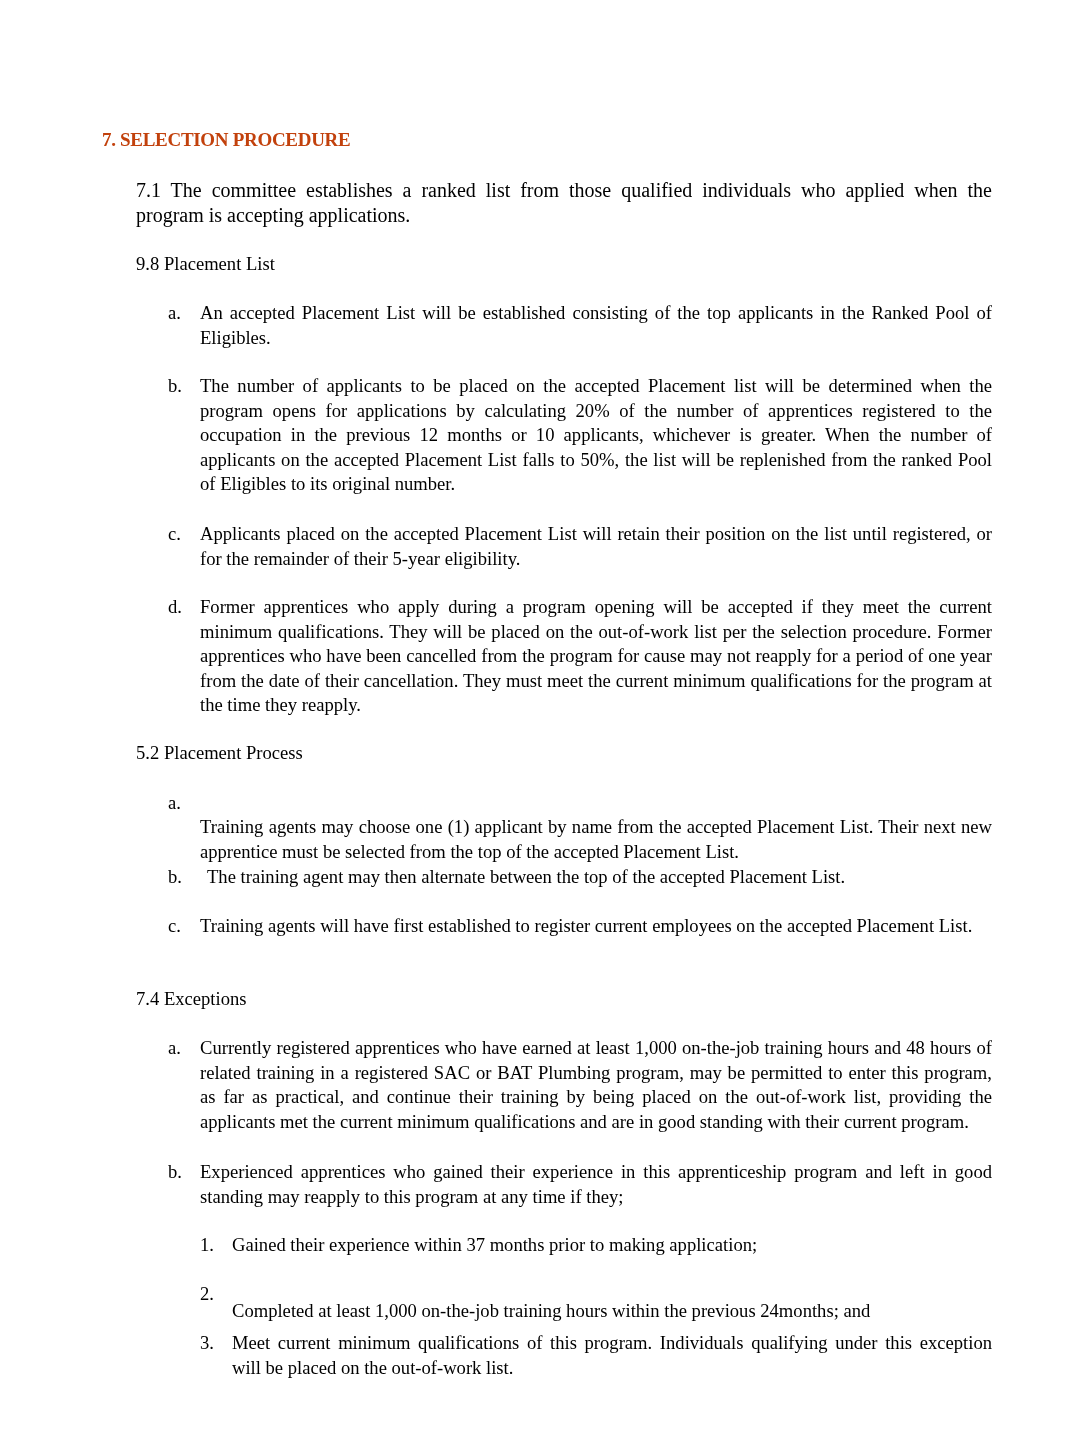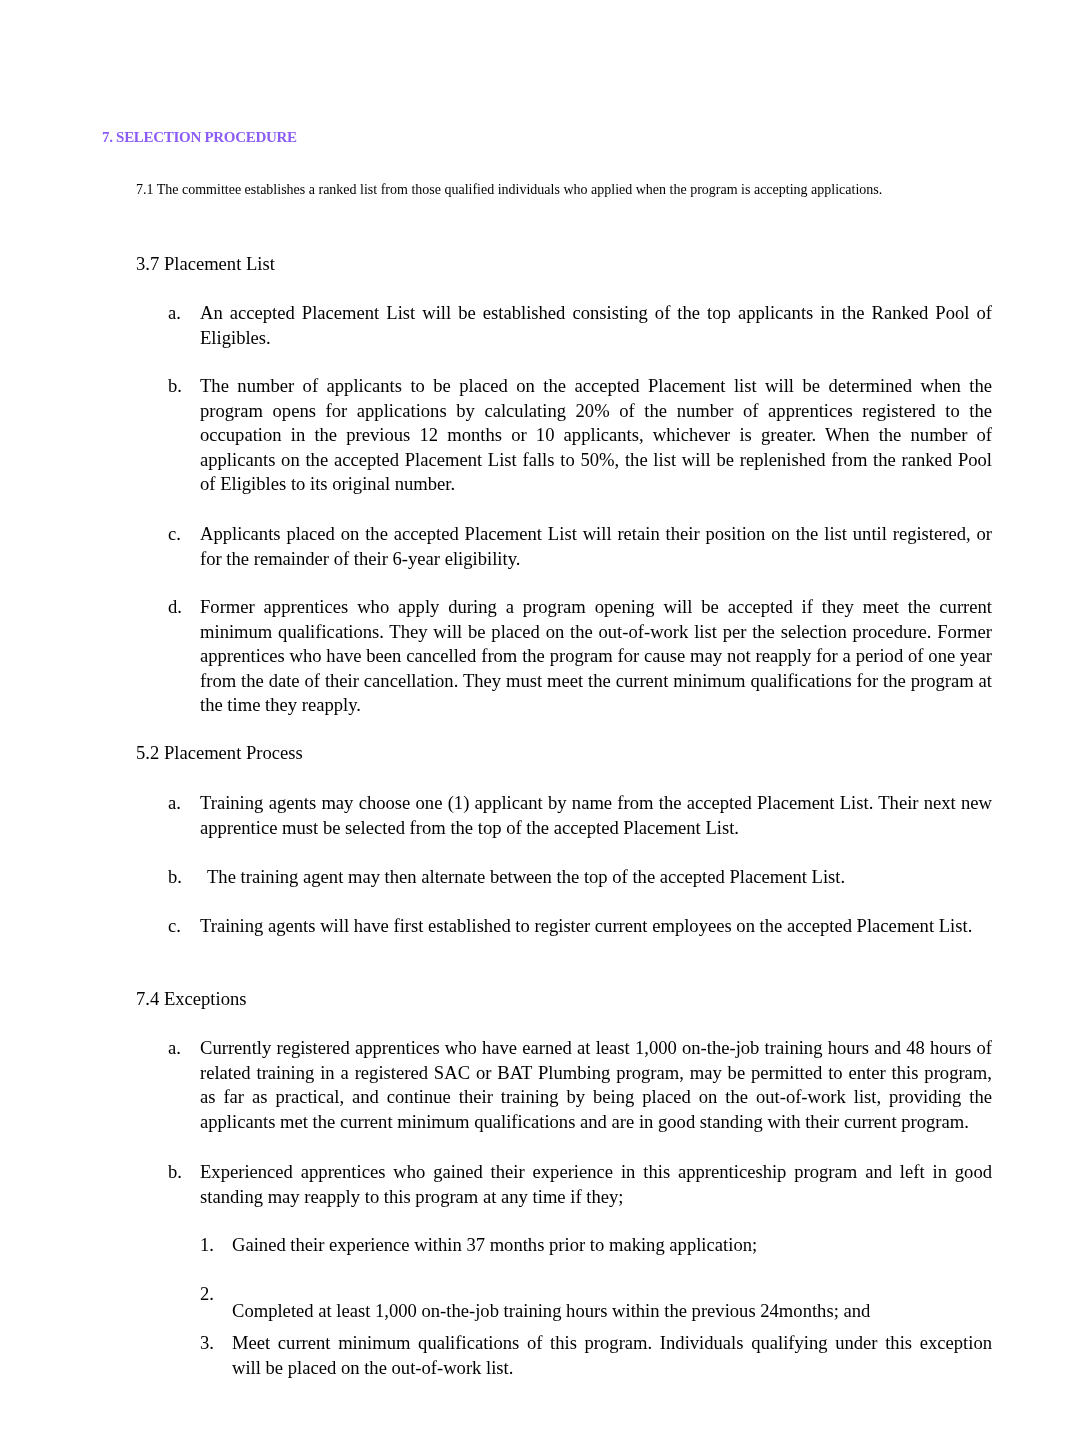--- a/index.html
+++ b/index.html
@@ -1,62 +1,62 @@
 <!DOCTYPE html>
 <html><head>
 <meta charset="utf-8">
 <style>
   html, body { margin: 0; padding: 0; background: #ffffff; }
   body { width: 1088px; height: 1452px; position: relative; overflow: hidden;
          font-family: "Liberation Serif", "DejaVu Serif", serif; color: #000; }
   .page { position: absolute; left: 0; top: 0; width: 1088px; height: 1452px; }
-  .heading { position: absolute; left: 102px; top: 129px; font-size: 15px; font-weight: bold;
-             color: #8b5cf6; letter-spacing: -0.3px; }
-  .para { position: absolute; font-size: 14px; line-height: 24.6px; text-align: justify; }
+  .heading { position: absolute; left: 102px; top: 129px; font-size: 19px; font-weight: bold;
+             color: #c2410c; letter-spacing: -0.3px; }
+  .para { position: absolute; font-size: 20px; line-height: 24.6px; text-align: justify; }
   .sub { position: absolute; left: 136px; font-size: 18.6px; }
   .item { position: absolute; font-size: 18.6px; line-height: 24.6px; }
   .item .marker { position: absolute; left: 0; top: 0; }
   .item .body { position: absolute; text-align: justify; text-align-last: left; }
 </style>
 </head>
 <body>
 
 <div class="page">
 
   <div class="heading">7. SELECTION PROCEDURE</div>
 
   <div class="para" style="left:136px; top:178px; width:856px;">7.1 The committee establishes a ranked list from those qualified individuals who applied when the program is accepting applications.</div>
 
-  <div class="sub" style="top:253px;">3.7 Placement List</div>
+  <div class="sub" style="top:253px;">9.8 Placement List</div>
 
   <div class="item" style="left:168px; top:301px;">
     <span class="marker">a.</span>
     <span class="body" style="left:32px; width:792px;">An accepted Placement List will be established consisting of the top applicants in the Ranked Pool of Eligibles.</span>
   </div>
 
   <div class="item" style="left:168px; top:374px;">
     <span class="marker">b.</span>
     <span class="body" style="left:32px; width:792px;">The number of applicants to be placed on the accepted Placement list will be determined when the program opens for applications by calculating 20% of the number of apprentices registered to the occupation in the previous 12 months or 10 applicants, whichever is greater. When the number of applicants on the accepted Placement List falls to 50%, the list will be replenished from the ranked Pool of Eligibles to its original number.</span>
   </div>
 
   <div class="item" style="left:168px; top:522px;">
     <span class="marker">c.</span>
-    <span class="body" style="left:32px; width:792px;">Applicants placed on the accepted Placement List will retain their position on the list until registered, or for the remainder of their 6-year eligibility.</span>
+    <span class="body" style="left:32px; width:792px;">Applicants placed on the accepted Placement List will retain their position on the list until registered, or for the remainder of their 5-year eligibility.</span>
   </div>
 
   <div class="item" style="left:168px; top:595px;">
     <span class="marker">d.</span>
     <span class="body" style="left:32px; width:792px;">Former apprentices who apply during a program opening will be accepted if they meet the current minimum qualifications. They will be placed on the out-of-work list per the selection procedure. Former apprentices who have been cancelled from the program for cause may not reapply for a period of one year from the date of their cancellation. They must meet the current minimum qualifications for the program at the time they reapply.</span>
   </div>
 
   <div class="sub" style="top:742px;">5.2 Placement Process</div>
 
   <div class="item" style="left:168px; top:791px;">
     <span class="marker">a.</span>
-    <span class="body" style="left:32px; width:792px;">Training agents may choose one (1) applicant by name from the accepted Placement List. Their next new apprentice must be selected from the top of the accepted Placement List.</span>
+    <span class="body" style="left:32px; width:792px;margin-top:24px;">Training agents may choose one (1) applicant by name from the accepted Placement List. Their next new apprentice must be selected from the top of the accepted Placement List.</span>
   </div>
 
   <div class="item" style="left:168px; top:865px;">
     <span class="marker">b.</span>
     <span class="body" style="left:32px; width:792px;margin-left:7px;">The training agent may then alternate between the top of the accepted Placement List.</span>
   </div>
 
   <div class="item" style="left:168px; top:914px;">
     <span class="marker">c.</span>
     <span class="body" style="left:32px; width:792px;">Training agents will have first established to register current employees on the accepted Placement List.</span>

